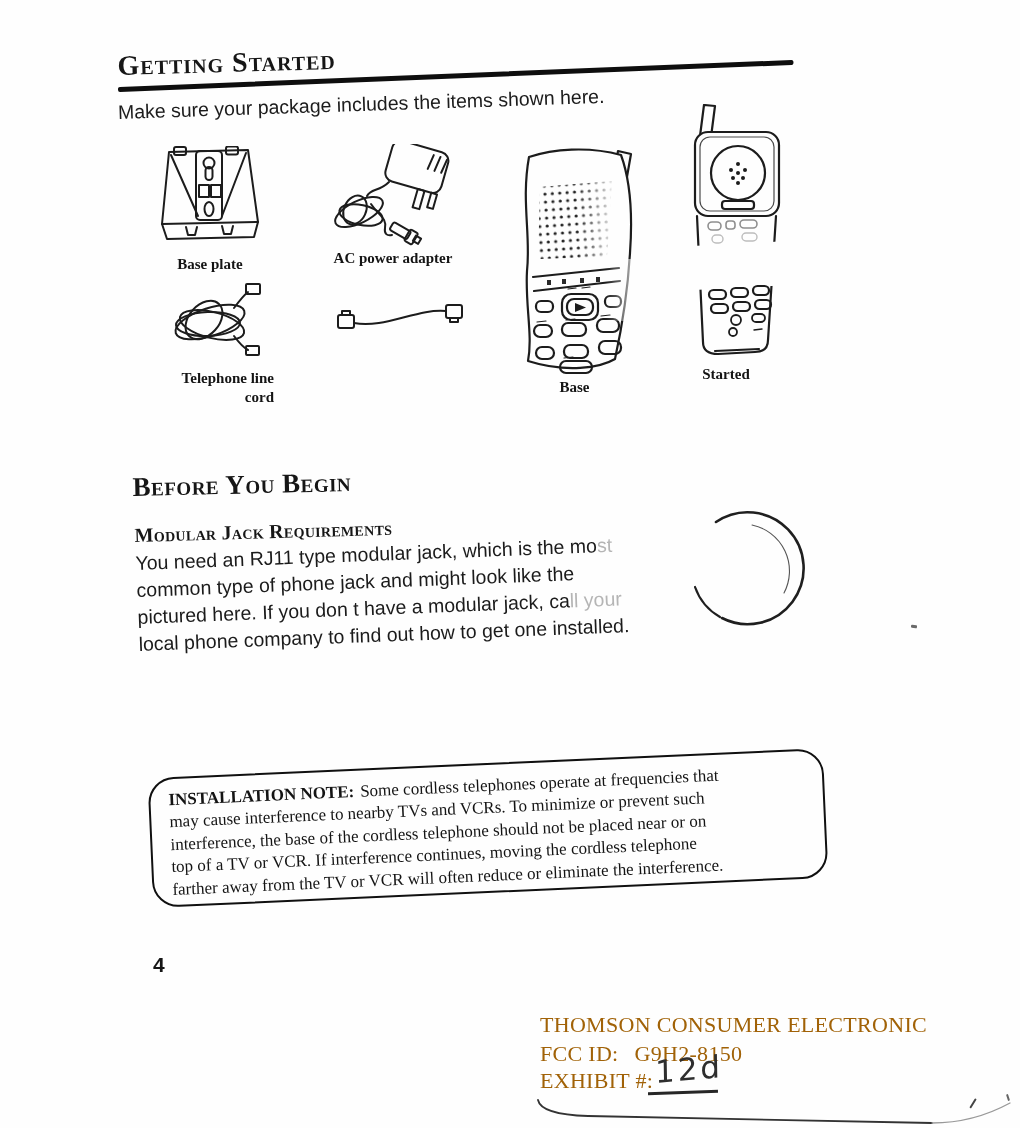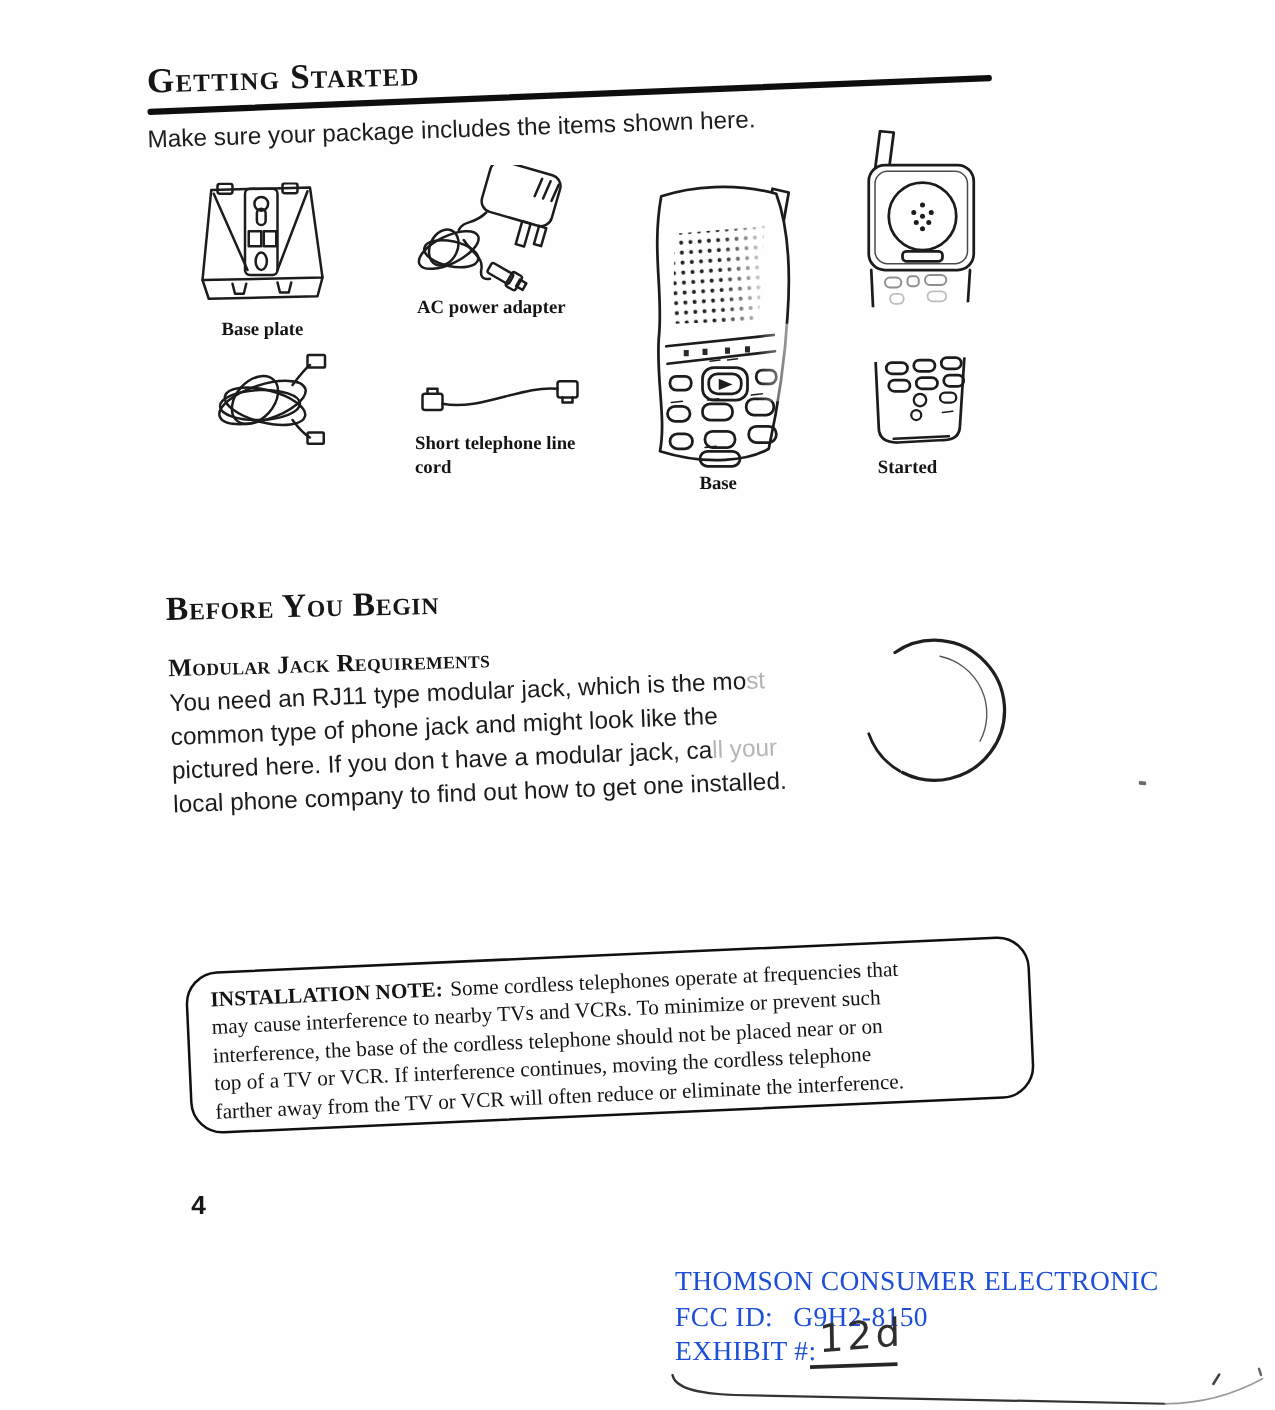--- a/index.html
+++ b/index.html
@@ -35,21 +35,21 @@
   
   .notebox{border:2.8px solid #101010;border-radius:26px;width:676px;height:130px;
            transform:rotate(-2.55deg);transform-origin:center;box-sizing:border-box;
            padding:10px 18px 0 18px;background:#fefefe;}
   .note-line{font-size:17px;line-height:22.4px;white-space:nowrap;color:#141414;}
   .note-label{font-weight:bold;margin-right:6px;}
 
   .pagenum{font-family:"Liberation Sans",sans-serif;font-size:21px;font-weight:bold;}
 
   
-  .stamp-line{font-size:22px;letter-spacing:0.3px;white-space:nowrap;color:#1d4ed8;}
+  .stamp-line{font-size:22px;letter-spacing:0.3px;white-space:nowrap;color:#a16207;}
   .stamp-gap{display:inline-block;width:16px;}
   .handwrite{font-family:"DejaVu Sans",sans-serif;font-size:31px;color:#2e2e2e;
              transform:rotate(-5deg) skewX(-4deg);letter-spacing:3px;white-space:nowrap;}
   .hw-underline{width:70px;height:2.6px;background:#262626;transform:rotate(-2deg);}
 
   .speck{position:absolute;background:#6a6a6a;border-radius:1px;}
 </style>
 </head>
 <body>
 
@@ -74,21 +74,21 @@
         <ellipse cx="51" cy="63" rx="4.5" ry="7"></ellipse>
         <path d="M13,9 L40,70"></path>
         <path d="M88,7 L64,70"></path>
         <path d="M28,81 l2,8 l7,0 l2,-8"></path>
         <path d="M64,80 l2,8 l7,0 l2,-8"></path>
       </g>
     </svg>
     <div class="caption">Base plate</div>
   </div>
 
-  <div class="fig" style="left:318px;top:132px;width:150px;">
+  <div class="fig" style="left:318px;top:144px;width:150px;">
     <svg width="128" height="102" viewBox="0 0 128 102">
       <g fill="none" stroke="#1c1c1c" stroke-width="2" stroke-linecap="round" stroke-linejoin="round">
         <g transform="rotate(16 88 26)">
           <rect x="58" y="2" width="58" height="42" rx="9"></rect>
           <path d="M100,7 L98,22"></path>
             <path d="M107,7 L105,22"></path>
             <path d="M114,8 L112,22"></path>
           <rect x="94" y="44" width="7" height="19"></rect>
           <rect x="108" y="44" width="6" height="15"></rect>
         </g>
@@ -113,33 +113,33 @@
         <ellipse cx="58" cy="40" rx="36" ry="14" transform="rotate(-18 58 40)"></ellipse>
         <ellipse cx="56" cy="42" rx="32" ry="12" transform="rotate(-2 56 42)"></ellipse>
         <ellipse cx="60" cy="43" rx="33" ry="13" transform="rotate(14 60 43)"></ellipse>
         <ellipse cx="52" cy="38" rx="22" ry="15" transform="rotate(-48 52 38)"></ellipse>
         <path d="M82,26 C88,18 92,13 96,10"></path>
         <rect x="94" y="2" width="14" height="10" rx="1"></rect>
         <path d="M82,54 C88,62 92,66 96,68"></path>
         <rect x="94" y="64" width="13" height="9" rx="1"></rect>
       </g>
     </svg>
+    <div class="caption">Telephone line cord</div>
   </div>
 
   <div class="fig" style="left:332px;top:303px;width:135px;">
     <svg width="128" height="30" viewBox="0 0 128 30">
       <g fill="none" stroke="#1c1c1c" stroke-width="2" stroke-linecap="round" stroke-linejoin="round">
         <rect x="2" y="12" width="16" height="13" rx="2"></rect>
         <path d="M6,12 L6,8 L14,8 L14,12"></path>
         <rect x="110" y="2" width="16" height="13" rx="2"></rect>
         <path d="M114,15 L114,19 L122,19 L122,15"></path>
         <path d="M18,20 C48,26 82,5 110,8"></path>
       </g>
     </svg>
-    <div class="caption left" style="width:130px;margin-top:13px;">Short telephone line cord</div>
   </div>
 
   <div class="fig" style="left:502px;top:139px;width:145px;">
     <svg width="145" height="236" viewBox="0 0 145 236">
       <defs>
         <pattern id="dots" width="7.4" height="8" patternUnits="userSpaceOnUse" patternTransform="rotate(-4)">
           <circle cx="2" cy="2" r="1.6" fill="#222"></circle>
         </pattern>
         <linearGradient id="washR" x1="0" y1="0" x2="1" y2="0">
           <stop offset="0" stop-color="#fefefe" stop-opacity="0"></stop>

